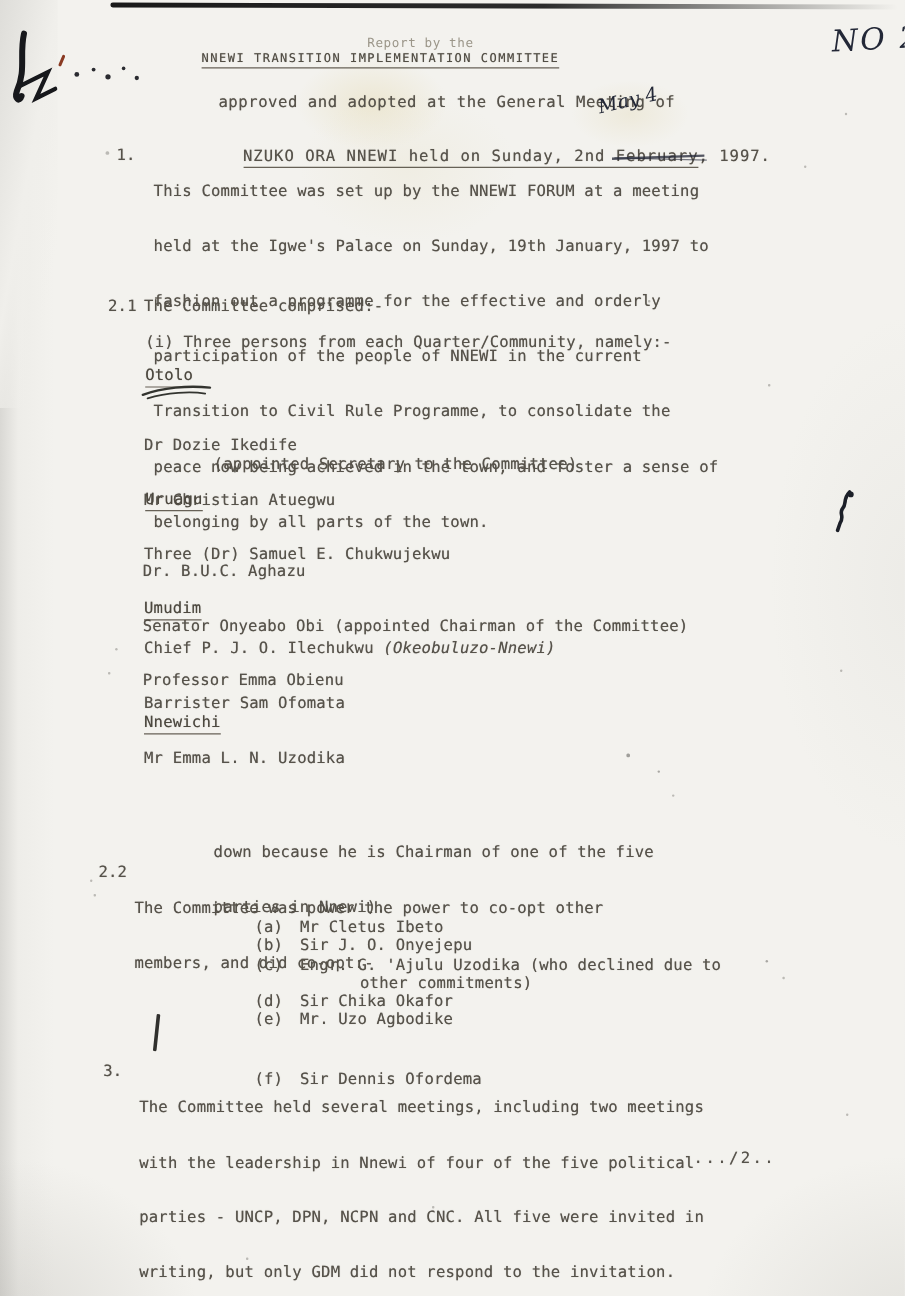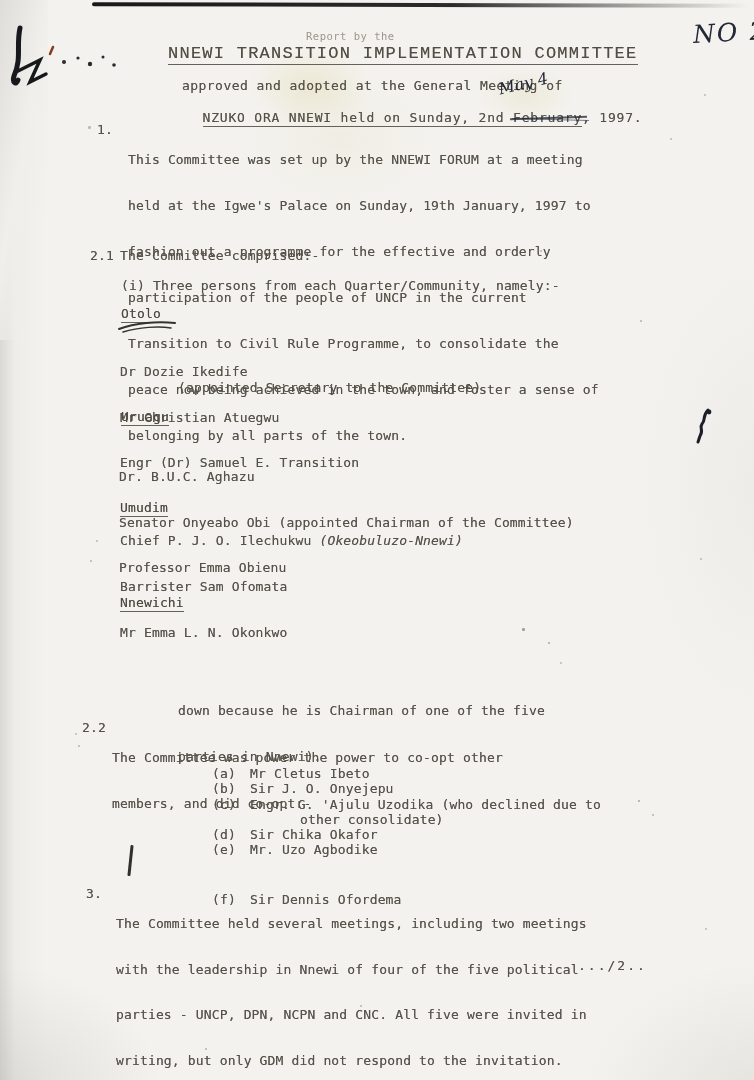--- a/index.html
+++ b/index.html
@@ -17,25 +17,25 @@
       linear-gradient(90deg,#d9d8d4 0,#eeede9 2%,#f3f2ee 6%),
       #f3f2ee;
   }
   .t{position:absolute;white-space:pre;font-size:13px;letter-spacing:.15px;
      color:#56524a;text-shadow:0 0 .6px rgba(86,82,74,.65);}
   .lh16 div{height:16px;line-height:16px;}
   .lh155 div{height:15.5px;line-height:15.5px;}
   .hd{color:#4c483f;}
   .u{border-bottom:1.3px solid rgba(78,72,60,.85);padding-bottom:1px;}
   .faint{color:rgba(133,126,111,.8);font-size:10.5px;letter-spacing:.5px;text-shadow:none;}
-  .title{font-size:17px;letter-spacing:1.25px;color:#514d44;font-family:Liberation Mono, monospace;}
+  .title{font-size:10px;letter-spacing:1.25px;color:#514d44;}
   .it{font-style:italic;}
   .ink{position:absolute;font-family:"DejaVu Serif",serif;font-style:italic;
        color:#232837;text-shadow:none;white-space:pre;}
-  .struck{position:relative;display:inline-block;}
+  .struck{position:relative;display:inline-block;margin-top:13px;}
   .struck::after{content:"";position:absolute;left:-3px;right:-5px;top:45%;
        border-top:2.2px solid rgba(38,42,58,.78);transform:rotate(-2deg);}
   .struck::before{content:"";position:absolute;left:-1px;right:-7px;top:62%;
        border-top:1.4px solid rgba(38,42,58,.6);transform:rotate(1.5deg);}
   .co-label{display:inline-block;width:38px;}
   .top-edge{position:absolute;left:92px;top:3px;width:656px;height:4px;border-radius:2px;
        background:linear-gradient(90deg,#191919,#2b2b2b 55%,rgba(43,43,43,0));
        transform:rotate(.15deg);}
   .corner-curl{position:absolute;left:0;top:0;width:48px;height:340px;
        background:linear-gradient(100deg,#deddd9 0%,#f0efeb 45%,rgba(243,242,238,0) 78%);}
@@ -72,77 +72,77 @@
   <div class="t" style="left:168px;top:95px;letter-spacing:.8px">
     <span class="u"><span>NZUKO ORA NNEWI held on Sunday, 2nd </span><span class="struck">February</span></span><span>, 1997.</span>
   </div>
   <div class="ink" style="left:498px;top:74px;font-size:16px;transform:rotate(-13deg)">May 4</div>
 
   <div class="t" style="left:97px;top:122px">1.</div>
   <div class="t lh16" style="left:128px;top:122px">
     <div>This Committee was set up by the NNEWI FORUM at a meeting</div>
     <div>held at the Igwe's Palace on Sunday, 19th January, 1997 to</div>
     <div>fashion out a programme for the effective and orderly</div>
-    <div>participation of the people of UNCP in the current</div>
+    <div>participation of the people of NNEWI in the current</div>
     <div>Transition to Civil Rule Programme, to consolidate the</div>
     <div>peace now being achieved in the town, and foster a sense of</div>
     <div>belonging by all parts of the town.</div>
   </div>
 
   <div class="t" style="left:90px;top:248px">2.1</div>
   <div class="t" style="left:120px;top:248px">The Committee comprised:-</div>
   <div class="t" style="left:121px;top:278px">(i) Three persons from each Quarter/Community, namely:-</div>
 
   <div class="t hd" style="left:121px;top:306px"><span class="u">Otolo</span></div>
   <svg width="60" height="14" style="left:117px;top:319px">
     <path d="M2 10 C18 4, 40 2, 58 4" stroke="#33342f" stroke-width="2" fill="none" stroke-linecap="round"></path>
     <path d="M6 13 C22 8, 42 7, 54 9" stroke="#33342f" stroke-width="1.5" fill="none" stroke-linecap="round"></path>
   </svg>
   <div class="t lh155" style="left:120px;top:334px">
     <div>Dr Dozie Ikedife</div>
     <div>Mr Christian Atuegwu</div>
-    <div>Engr (Dr) Samuel E. Transition</div>
+    <div>Three (Dr) Samuel E. Chukwujekwu</div>
   </div>
   <div class="t" style="left:178px;top:380px">(appointed Secretary to the Committee)</div>
 
   <div class="t hd" style="left:121px;top:409px"><span class="u">Uruagu</span></div>
   <div class="t lh155" style="left:119px;top:439px">
     <div>Dr. B.U.C. Aghazu</div>
     <div>Senator Onyeabo Obi (appointed Chairman of the Committee)</div>
     <div>Professor Emma Obienu</div>
   </div>
 
   <svg width="26" height="38" style="left:690px;top:408px">
     <path d="M18 2 C12 8, 16 12, 12 16 C9 20, 14 22, 10 28 L8 34" stroke="#1c1f28" stroke-width="3" fill="none" stroke-linecap="round"></path>
     <circle cx="19" cy="4" r="2.4" fill="#1c1f28"></circle>
   </svg>
 
   <div class="t hd" style="left:120px;top:500px"><span class="u">Umudim</span></div>
   <div class="t" style="left:120px;top:533px"><span>Chief P. J. O. Ilechukwu </span><span class="it">(Okeobuluzo-Nnewi)</span></div>
   <div class="t lh155" style="left:120px;top:549px">
     <div>Barrister Sam Ofomata</div>
-    <div>Mr Emma L. N. Okonkwo</div>
+    <div>Mr Emma L. N. Uzodika</div>
   </div>
 
   <div class="t hd" style="left:120px;top:595px"><span class="u">Nnewichi</span></div>
   <div class="t lh155" style="left:178px;top:673px">
     <div>down because he is Chairman of one of the five</div>
     <div>parties in Nnewi).</div>
   </div>
 
   <div class="t" style="left:82px;top:720px">2.2</div>
   <div class="t lh155" style="left:112px;top:720px">
     <div>The Committee was power the power to co-opt other</div>
     <div>members, and did co-opt:-</div>
   </div>
 
   <div class="t" style="left:212px;top:766px"><span class="co-label">(a)</span><span>Mr Cletus Ibeto</span></div>
   <div class="t" style="left:212px;top:781px"><span class="co-label">(b)</span><span>Sir J. O. Onyejepu</span></div>
   <div class="t" style="left:212px;top:797px"><span class="co-label">(c)</span><span>Engr. G. 'Ajulu Uzodika (who declined due to</span></div>
-  <div class="t" style="left:300px;top:812px">other consolidate)</div>
+  <div class="t" style="left:300px;top:812px">other commitments)</div>
   <div class="t" style="left:212px;top:827px"><span class="co-label">(d)</span><span>Sir Chika Okafor</span></div>
   <div class="t" style="left:212px;top:842px"><span class="co-label">(e)</span><span>Mr. Uzo Agbodike</span></div>
   <div class="t" style="left:212px;top:892px"><span class="co-label">(f)</span><span>Sir Dennis Ofordema</span></div>
   <div class="tick"></div>
 
   <div class="t" style="left:86px;top:886px">3.</div>
   <div class="t lh155" style="left:116px;top:886px">
     <div>The Committee held several meetings, including two meetings</div>
     <div>with the leadership in Nnewi of four of the five political</div>
     <div>parties - UNCP, DPN, NCPN and CNC. All five were invited in</div>

